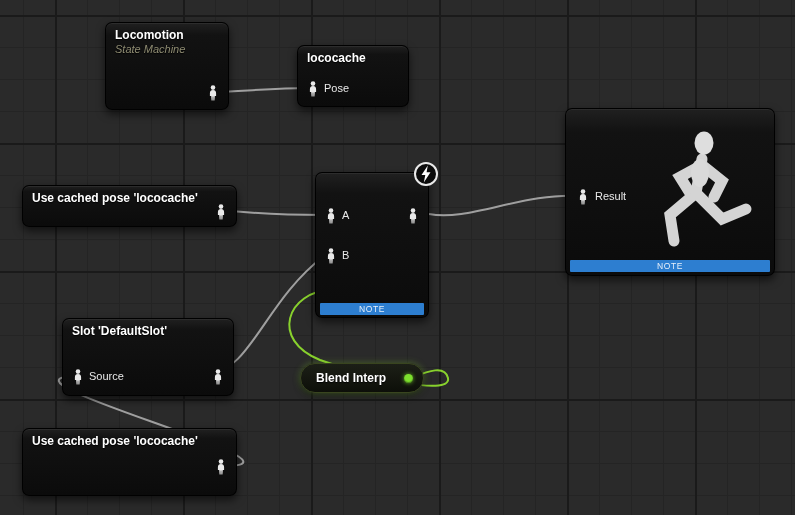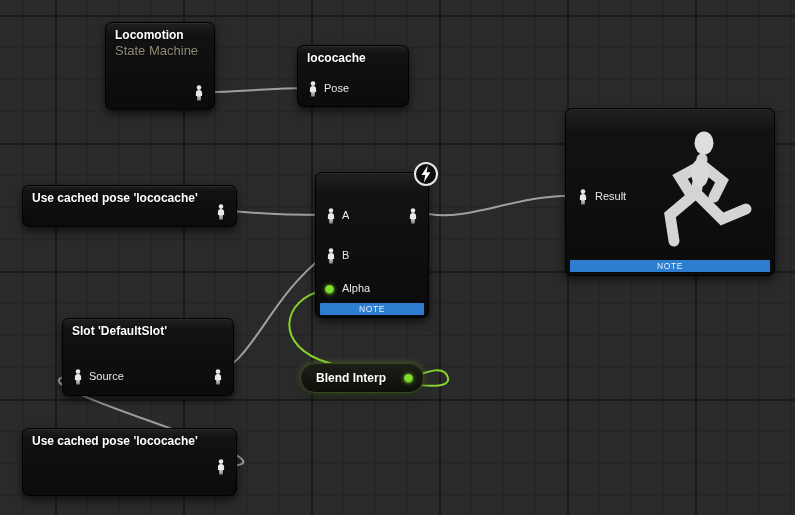--- a/index.html
+++ b/index.html
@@ -22,21 +22,21 @@
 
   .node {
     position:absolute; z-index:2;
     background:linear-gradient(180deg,#202020 0%,#121212 14%,#0b0b0b 100%);
     border:1px solid rgba(0,0,0,.95); border-radius:7px;
     box-shadow:0 4px 9px rgba(0,0,0,.6), inset 0 1px 0 rgba(255,255,255,.06);
     color:#e8e8e8;
   }
   .node-title { padding:5px 9px 1px; font-size:12px; font-weight:bold; color:#fff;
     text-shadow:0 1px 1px #000; white-space:nowrap; }
-  .node-sub { padding:0 9px; font-size:13px; color:#8f8c72;
+  .node-sub { padding:0 9px; font-size:11px; font-style:italic; color:#8f8c72;
     text-shadow:0 1px 1px #000; white-space:nowrap; }
 
   .pin-row { position:absolute; left:0; right:0; height:16px; }
   .pin-label { position:absolute; left:26px; top:1px; font-size:11px; color:#e9e9e9; }
   .person-icon { position:absolute; width:12px; height:16px; color:#e9e9e9; }
   .person-icon.in  { left:9px; top:0; }
   .person-icon.out { right:9px; top:0; }
   .dot-pin { position:absolute; left:9px; top:4px; width:9px; height:9px; border-radius:50%;
     background:#7ddf2e; box-shadow:0 0 4px rgba(125,223,46,.8), inset 0 -1px 1px rgba(0,0,0,.4); }
   .dot-pin.right { left:auto; right:10px; }
@@ -73,21 +73,21 @@
 
   <svg id="wires">
     <path class="wire" d="M 205 92 C 240 92, 268 88, 310 88"></path>
     <path class="wire" d="M 231 211 C 263 214, 292 215, 324 215"></path>
     <path class="wire" d="M 429 214 C 468 222, 524 192, 580 196"></path>
     <path class="wire" d="M 206 376 C 252 370, 264 302, 324 256"></path>
     <path class="wire green" d="M 333 289 C 286 292, 270 340, 320 360 C 362 375, 452 398, 448 378 C 445 365, 428 371, 414 377"></path>
     <path class="wire" d="M 230 466 C 312 462, -14 380, 74 376"></path>
   </svg>
 
-  <div class="node" style="left:105px; top:22px; width:110px; height:88px;">
+  <div class="node" style="left:105px; top:22px; width:124px; height:88px;">
     <div class="node-title">Locomotion</div>
     <div class="node-sub">State Machine</div>
     <svg class="person-icon out" style="top:62px;">
         <use href="#sym-person"></use>
       </svg>
   </div>
 
   <div class="node" style="left:297px; top:45px; width:112px; height:62px;">
     <div class="node-title">lococache</div>
     <div class="pin-row" style="top:35px;text-align:right;">
@@ -119,24 +119,20 @@
       <span class="pin-label">A</span>
       <svg class="person-icon out">
           <use href="#sym-person"></use>
         </svg>
     </div>
     <div class="pin-row" style="top:75px;">
       <svg class="person-icon in">
           <use href="#sym-person"></use>
         </svg>
       <span class="pin-label">B</span>
-    </div>
-    <div class="pin-row" style="top:108px;">
-      <span class="dot-pin"></span>
-      <span class="pin-label">Alpha</span>
     </div>
     <div class="note-bar" style="top:130px;">NOTE</div>
   </div>
 
   <div class="node" style="left:565px; top:108px; width:210px; height:168px;">
     <div class="pin-row" style="top:80px;">
       <svg class="person-icon in" style="left:11px;">
           <use href="#sym-person"></use>
         </svg>
       <span class="pin-label" style="left:29px;">Result</span>

